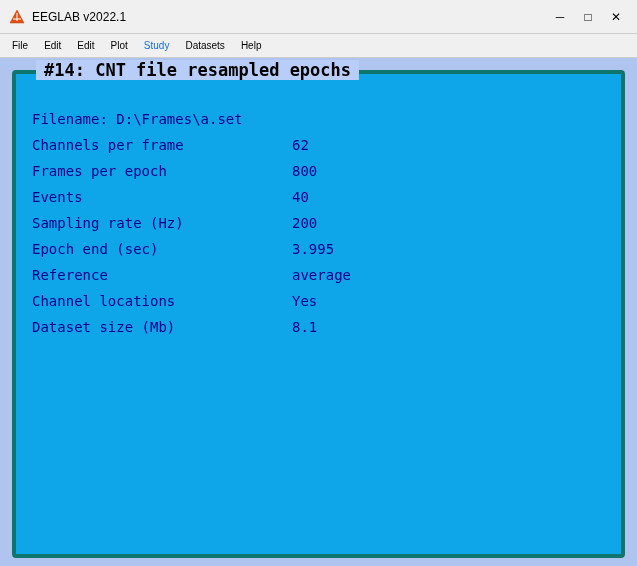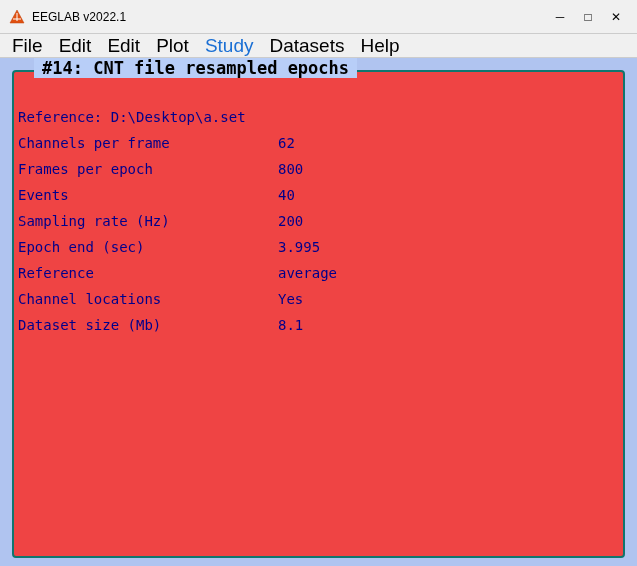--- a/index.html
+++ b/index.html
@@ -62,46 +62,46 @@
       display: flex;
       align-items: center;
       background: #f0f0f0;
       height: 24px;
       padding: 0 4px;
       border-bottom: 1px solid #ccc;
     }
 
     .menu-item {
       padding: 2px 8px;
-      font-size: 19px;
+      font-size: 10px;
       cursor: pointer;
       color: #000;
     }
 
     .menu-item.active {
       color: #1a6fd4;
     }
 
     
     .main-content {
       background: #b0c4f0;
       width: 637px;
       height: calc(566px - 54px);
       padding: 12px;
       display: flex;
       align-items: stretch;
     }
 
     
     .info-panel {
-      border: 2px solid #0f766e;
+      border: 4px solid #0f766e;
       border-radius: 4px;
-      background: #ef4444;
+      background: #0ea5e9;
       flex: 1;
-      padding: 16px 4px;
+      padding: 16px 16px;
       position: relative;
     }
 
     .panel-title {
       position: absolute;
       top: -14px;
       left: 20px;
       background: #b8cef8;
       padding: 0 8px;
       font-size: 17px;
@@ -173,21 +173,21 @@
   <span class="menu-item">Datasets</span>
   <span class="menu-item">Help</span>
 </div>
 
 <div class="main-content">
   <div class="info-panel">
     <div class="panel-title">#14: CNT file resampled epochs</div>
     <table class="info-table">
       <tbody>
         <tr class="filename-row">
-          <td colspan="2" id="filename-cell">Reference: D:\Desktop\a.set</td>
+          <td colspan="2" id="filename-cell">Filename: D:\Frames\a.set</td>
         </tr>
         <tr>
           <td id="label-1">Channels per frame</td>
           <td id="value-1">62</td>
         </tr>
         <tr>
           <td id="label-2">Frames per epoch</td>
           <td id="value-2">800</td>
         </tr>
         <tr>

